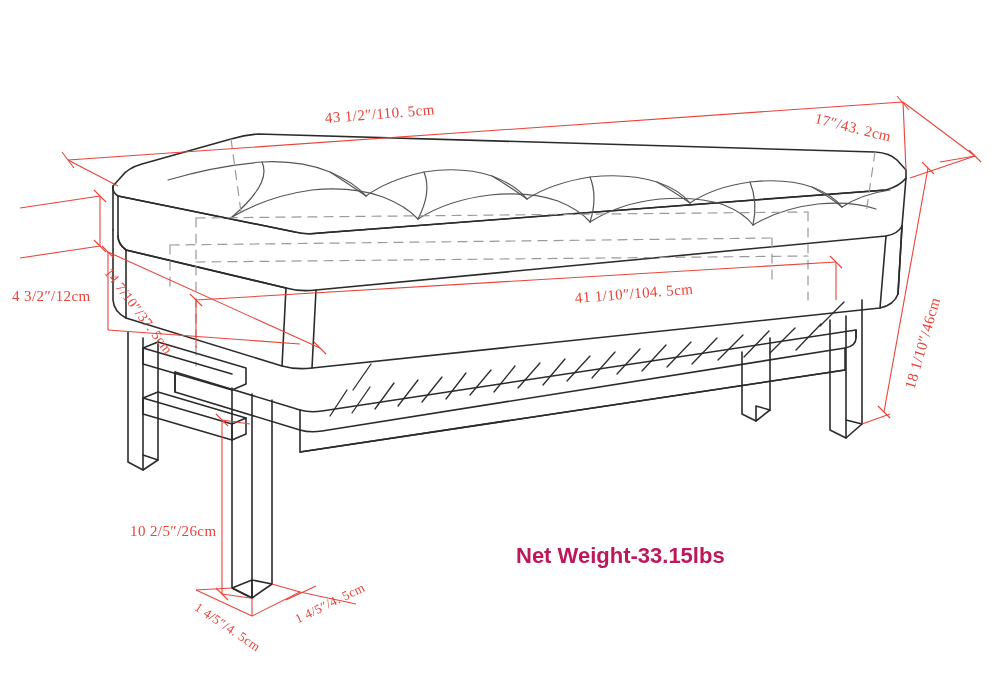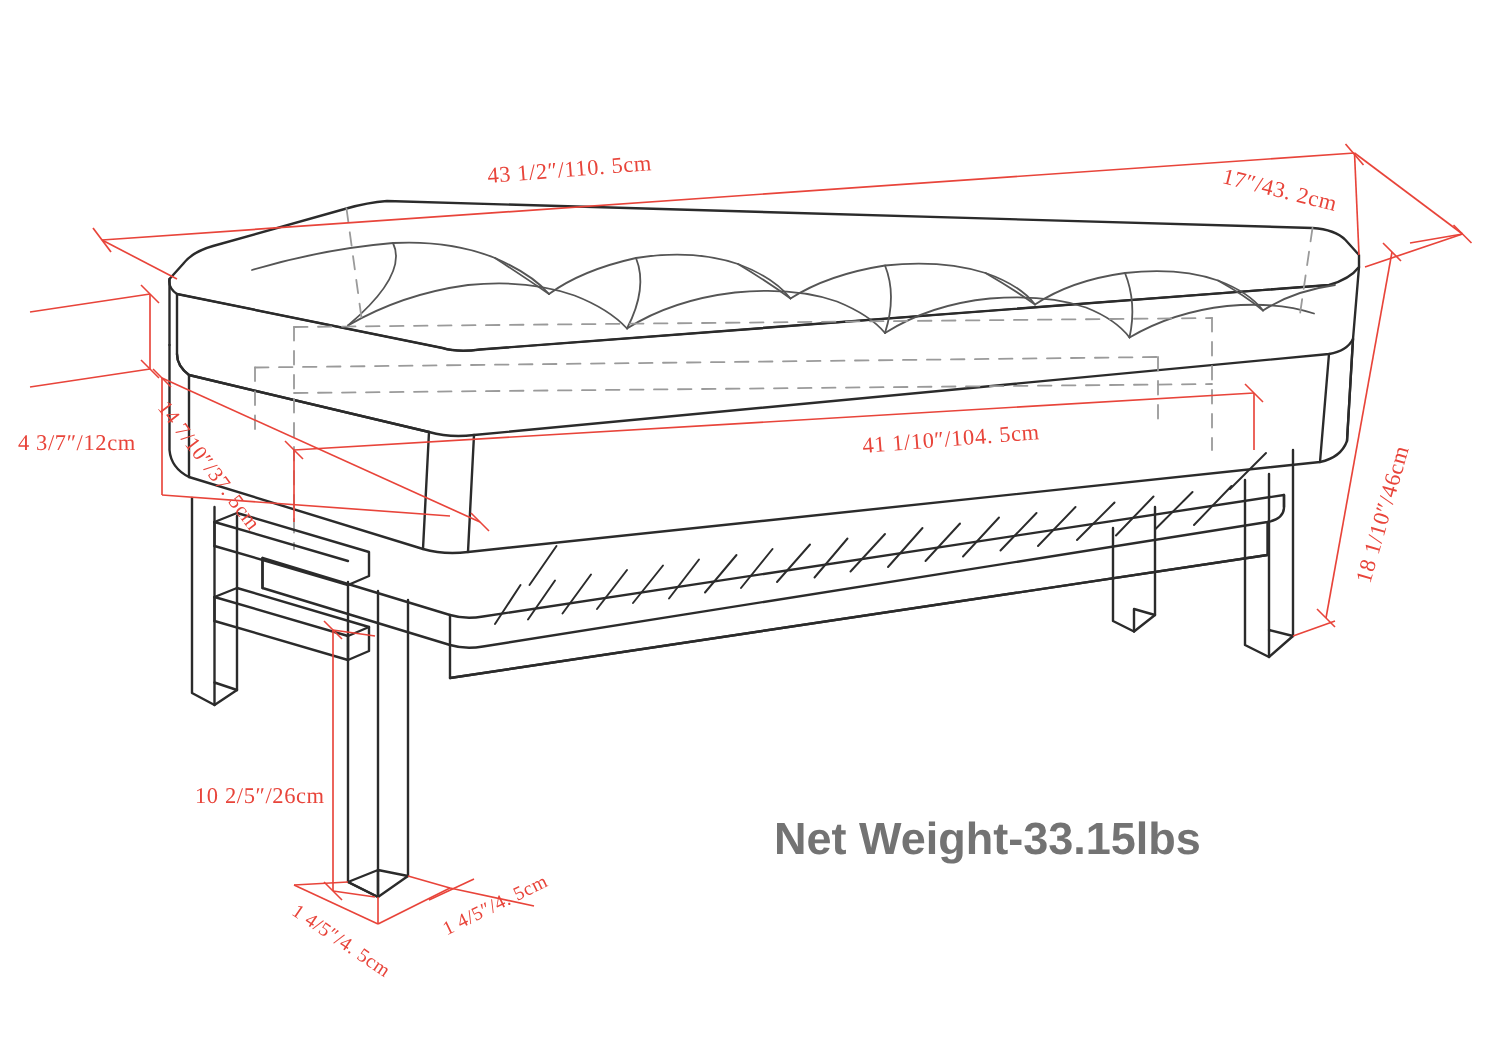--- a/index.html
+++ b/index.html
@@ -26,24 +26,24 @@
     position: absolute;
     color: #e8443a;
     font-family: "Liberation Serif", serif;
     font-size: 15px;
     letter-spacing: 0.4px;
     white-space: nowrap;
     transform-origin: left center;
   }
   .net-weight {
     position: absolute;
-    color: #737373;
+    color: #be185d;
     font-family: "Liberation Sans", sans-serif;
     font-weight: bold;
-    font-size: 30px;
+    font-size: 22px;
     letter-spacing: 0px;
     white-space: nowrap;
   }
 </style>
 </head>
 <body>
 
 <div id="stage">
 
   <svg id="drawing" viewBox="0 0 995 700">
@@ -233,21 +233,21 @@
       <path d="M 286,600 L 316,586"></path>
     </g>
   </svg>
 
   <div class="dim-label" style="left:325px; top:110px; transform: rotate(-4.5deg);">43  1/2″/110. 5cm</div>
 
   <div class="dim-label" style="left:815px; top:110px; transform: rotate(14deg);">17″/43. 2cm</div>
 
   <div class="dim-label" style="left:910px; top:380px; transform: rotate(-74deg);">18 1/10″/46cm</div>
 
-  <div class="dim-label" style="left:12px; top:288px;">4  3/7″/12cm</div>
+  <div class="dim-label" style="left:12px; top:288px;">4  3/2″/12cm</div>
 
   <div class="dim-label" style="left:107px; top:262px; transform: rotate(53deg); font-size:14px;">14 7/10″/37. 5cm</div>
 
   <div class="dim-label" style="left:575px; top:290px; transform: rotate(-4.5deg);">41  1/10″/104. 5cm</div>
 
   <div class="dim-label" style="left:130px; top:523px;">10  2/5″/26cm</div>
 
   <div class="dim-label" style="left:196px; top:598px; transform: rotate(34deg); font-size:13px;">1 4/5″/4. 5cm</div>
 
   <div class="dim-label" style="left:296px; top:612px; transform: rotate(-26deg); font-size:13px;">1 4/5″/4. 5cm</div>

